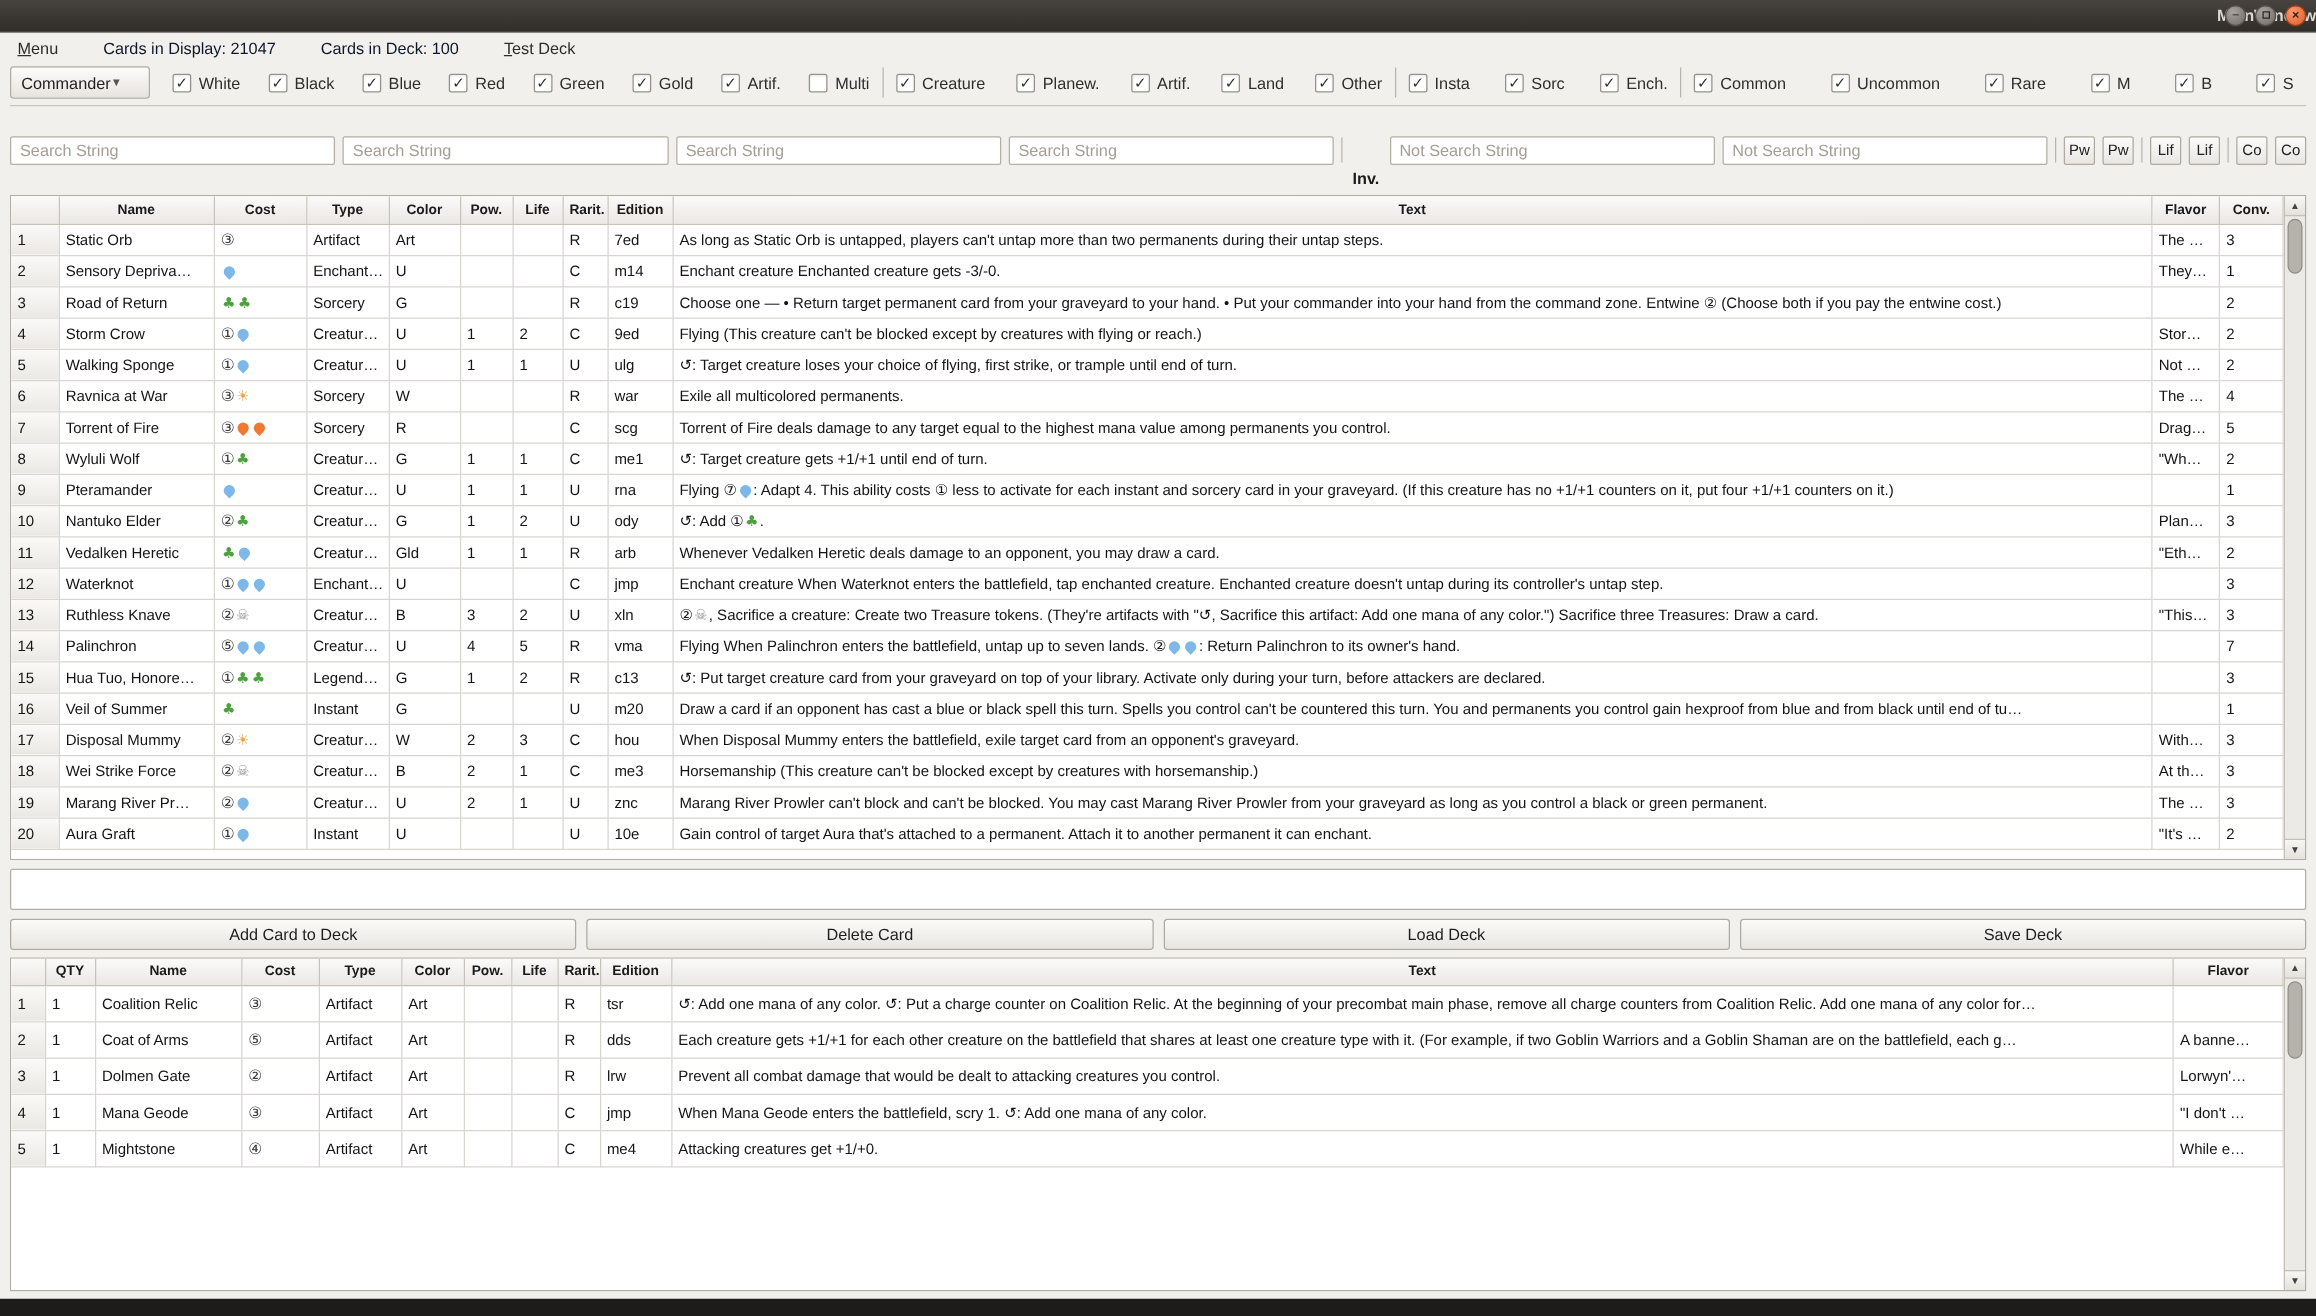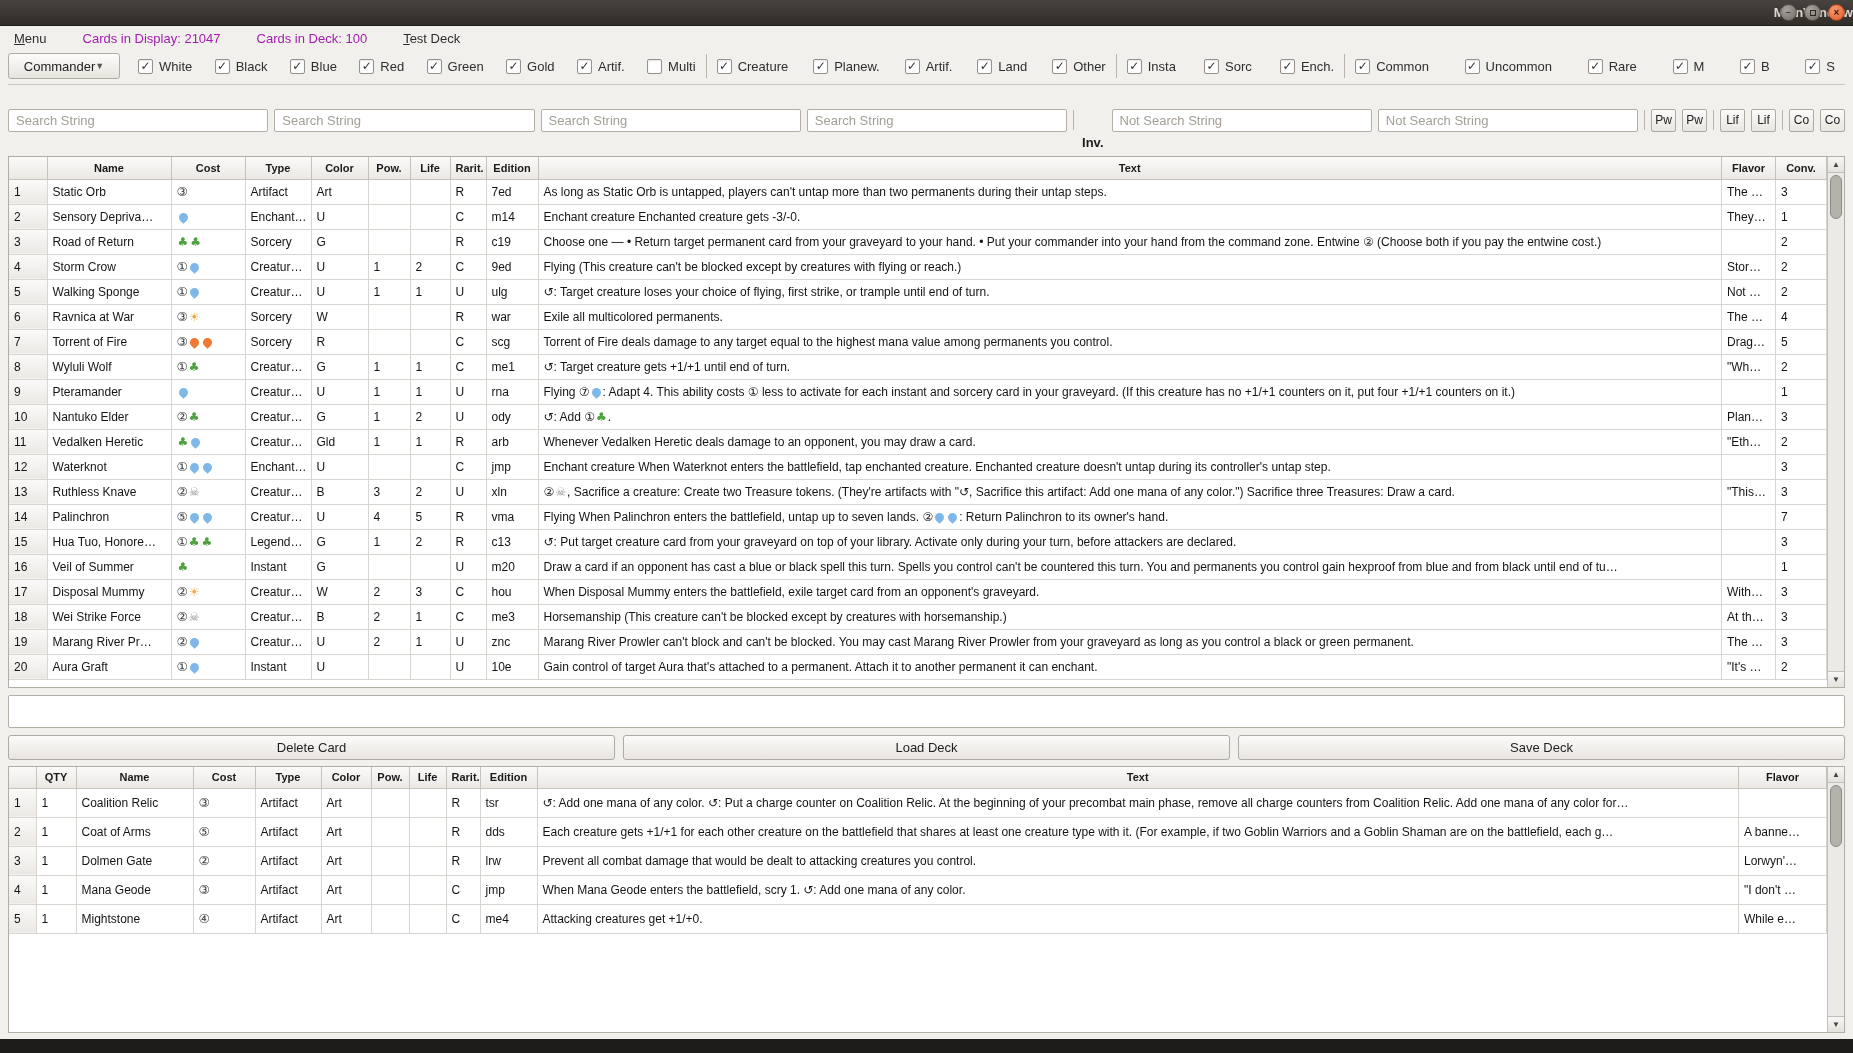--- a/index.html
+++ b/index.html
@@ -34,28 +34,28 @@
   }
   .wbtn .sq { display:inline-block; width:6px; height:6px; border:1px solid #2b2722; margin-top:4px; }
 
   
   .menubar {
     flex:0 0 24px; display:flex; align-items:center; gap:20px;
     padding:0 6px; background:#f2f0ec;
   }
   .menu-item { padding:2px 8px; color:#2d2d2d; }
   .menu-item u { text-decoration:underline; }
-  .menu-item.status { color:#a21caf; }
+  .menu-item.status { color:#0f172a; }
 
   
   .filter-row {
     flex:0 0 32px; display:flex; align-items:center; padding:0 8px; gap:8px;
   }
   .combo {
-    flex:0 0 112px; height:26px; display:flex; align-items:center; justify-content:center;
+    flex:0 0 112px; height:26px; display:flex; align-items:center; justify-content:flex-start;
     padding:0 8px; background:linear-gradient(#fdfcfb,#e7e4df);
     border:1px solid #b1ada5; border-radius:3px; color:#222;
   }
   .combo .arr { font-size:9px; color:#555; }
   .filter-groups { flex:1; display:flex; align-items:center; }
   .cb-group { display:flex; align-items:center; justify-content:space-between; padding:0 10px; }
   .grp-colors   { flex:43; }
   .grp-types    { flex:30; }
   .grp-spells   { flex:16; }
   .grp-rarities { flex:37; }
@@ -636,20 +636,21 @@
         <div class="sarr bot">▼</div>
       </div>
     </div>
   </div>
 
   <div class="entry-row">
     <input class="tin" value="" style="">
   </div>
 
   <div class="bbar">
+    <button class="bigbtn">Add Card to Deck</button>
     <button class="bigbtn">Delete Card</button>
     <button class="bigbtn">Load Deck</button>
     <button class="bigbtn">Save Deck</button>
   </div>
 
   <div class="tzone deck-zone">
     <div class="twrap">
       <div class="tscroll">
         <table class="grid deck">
           <colgroup>

